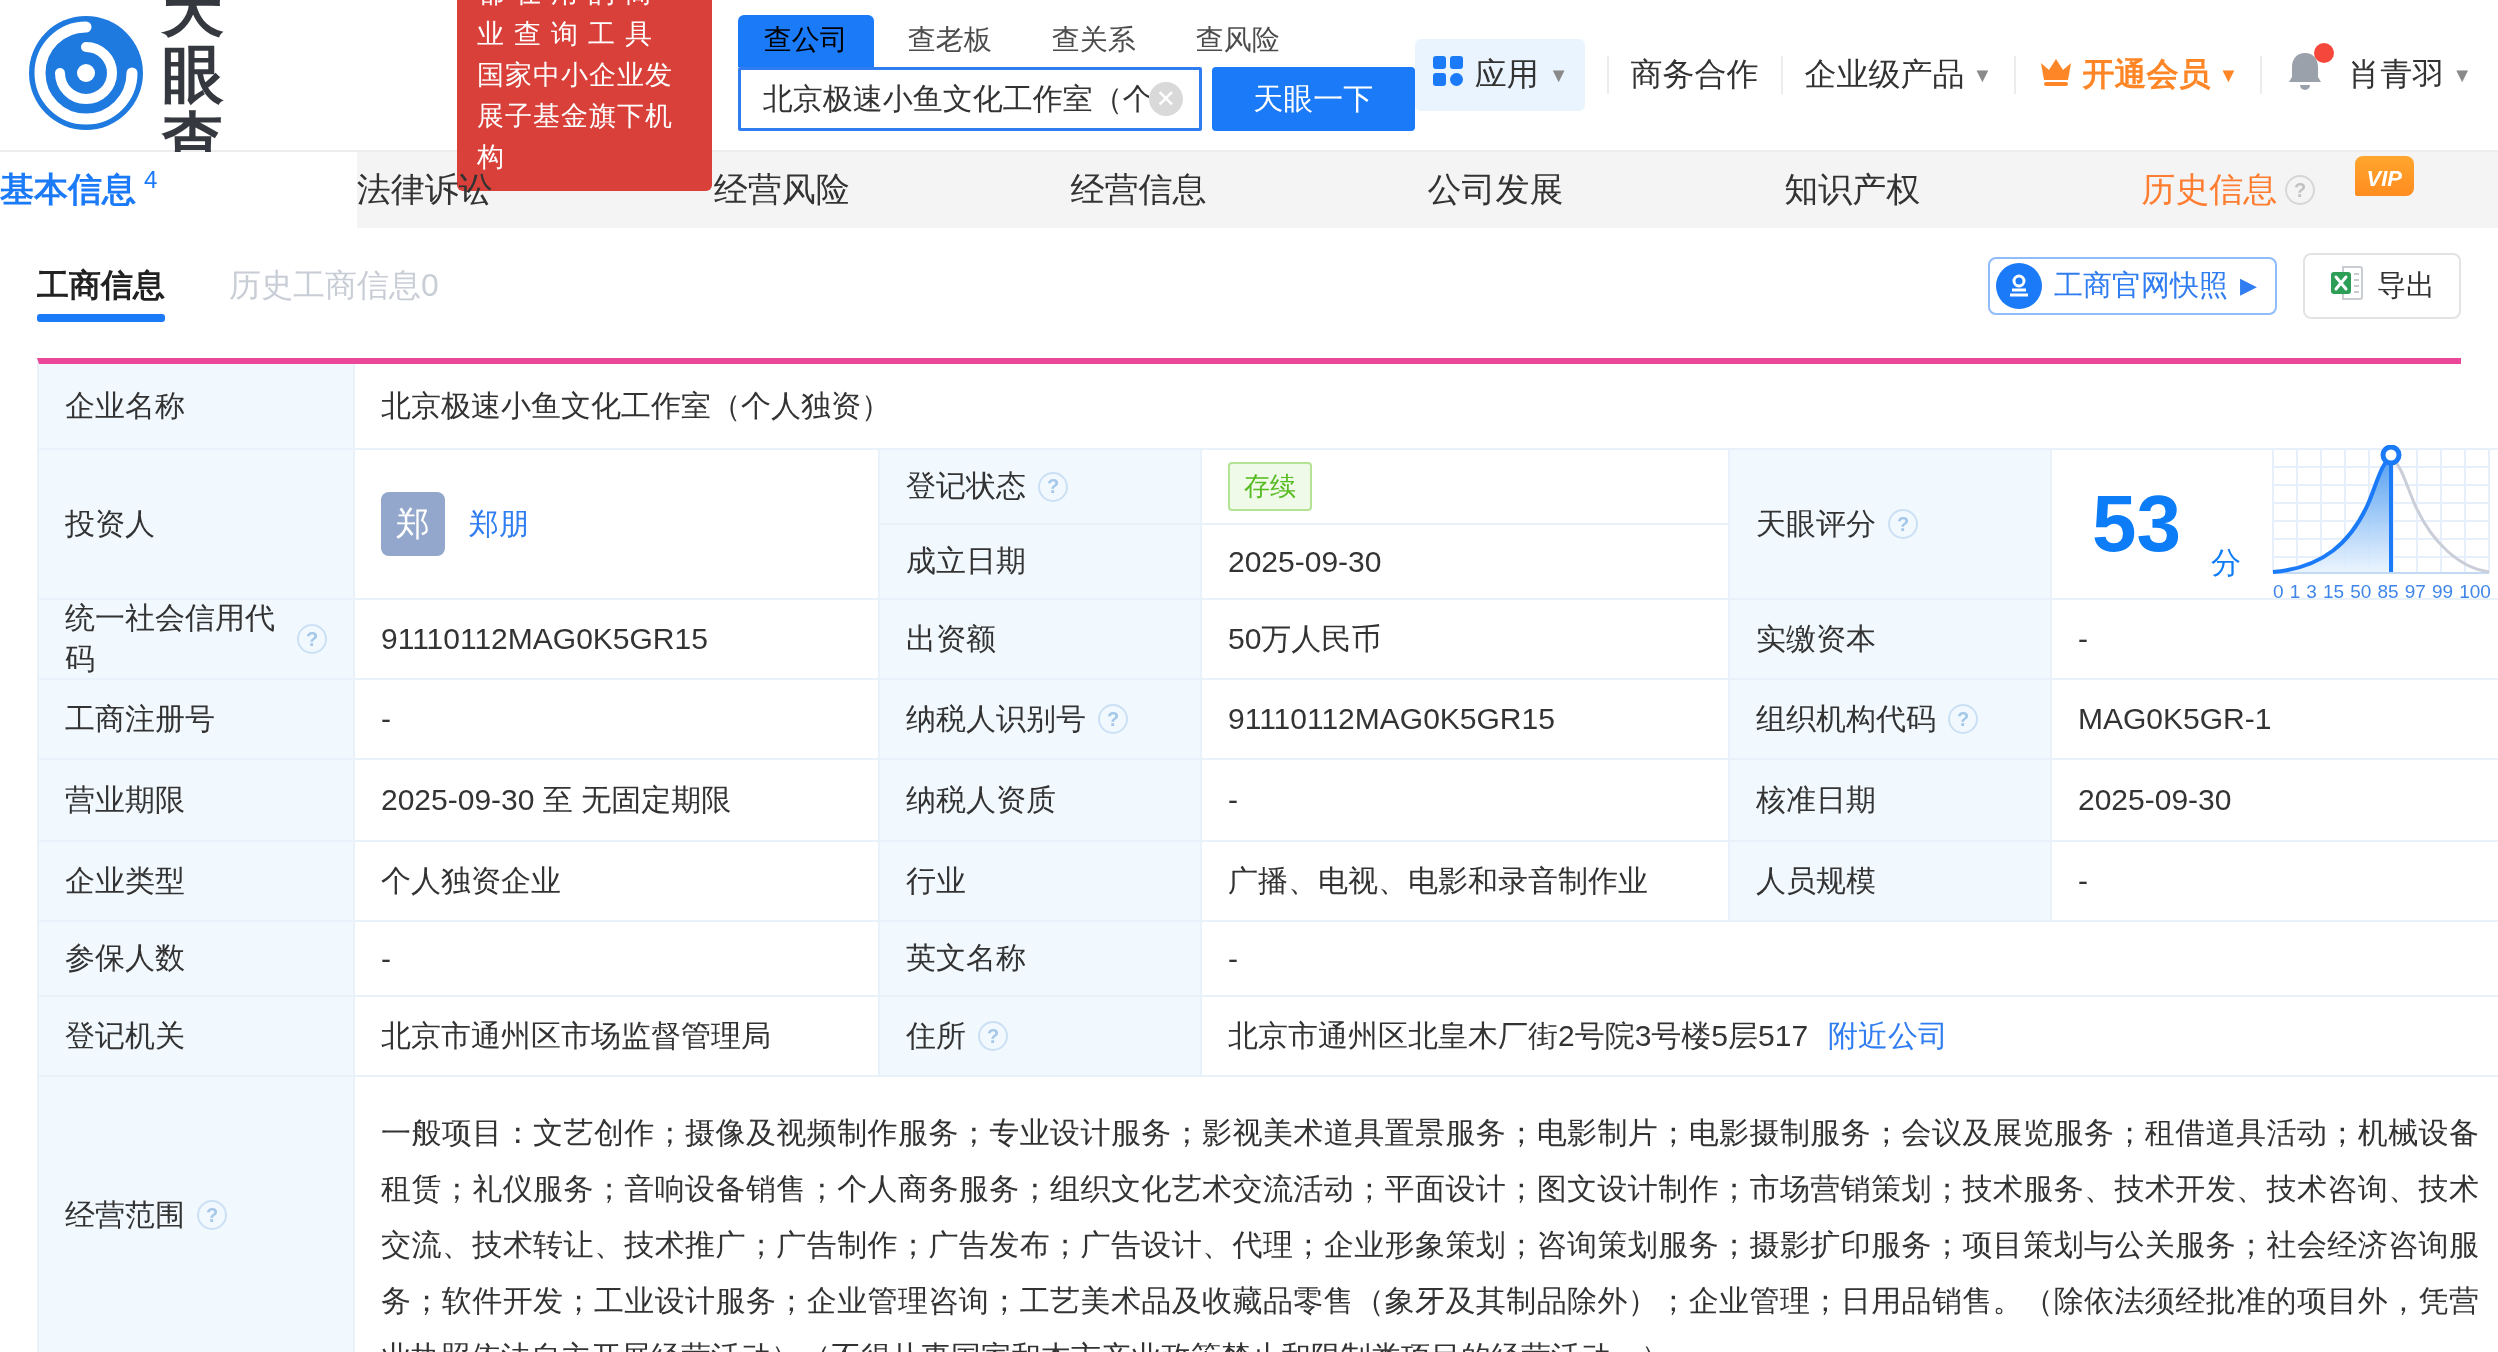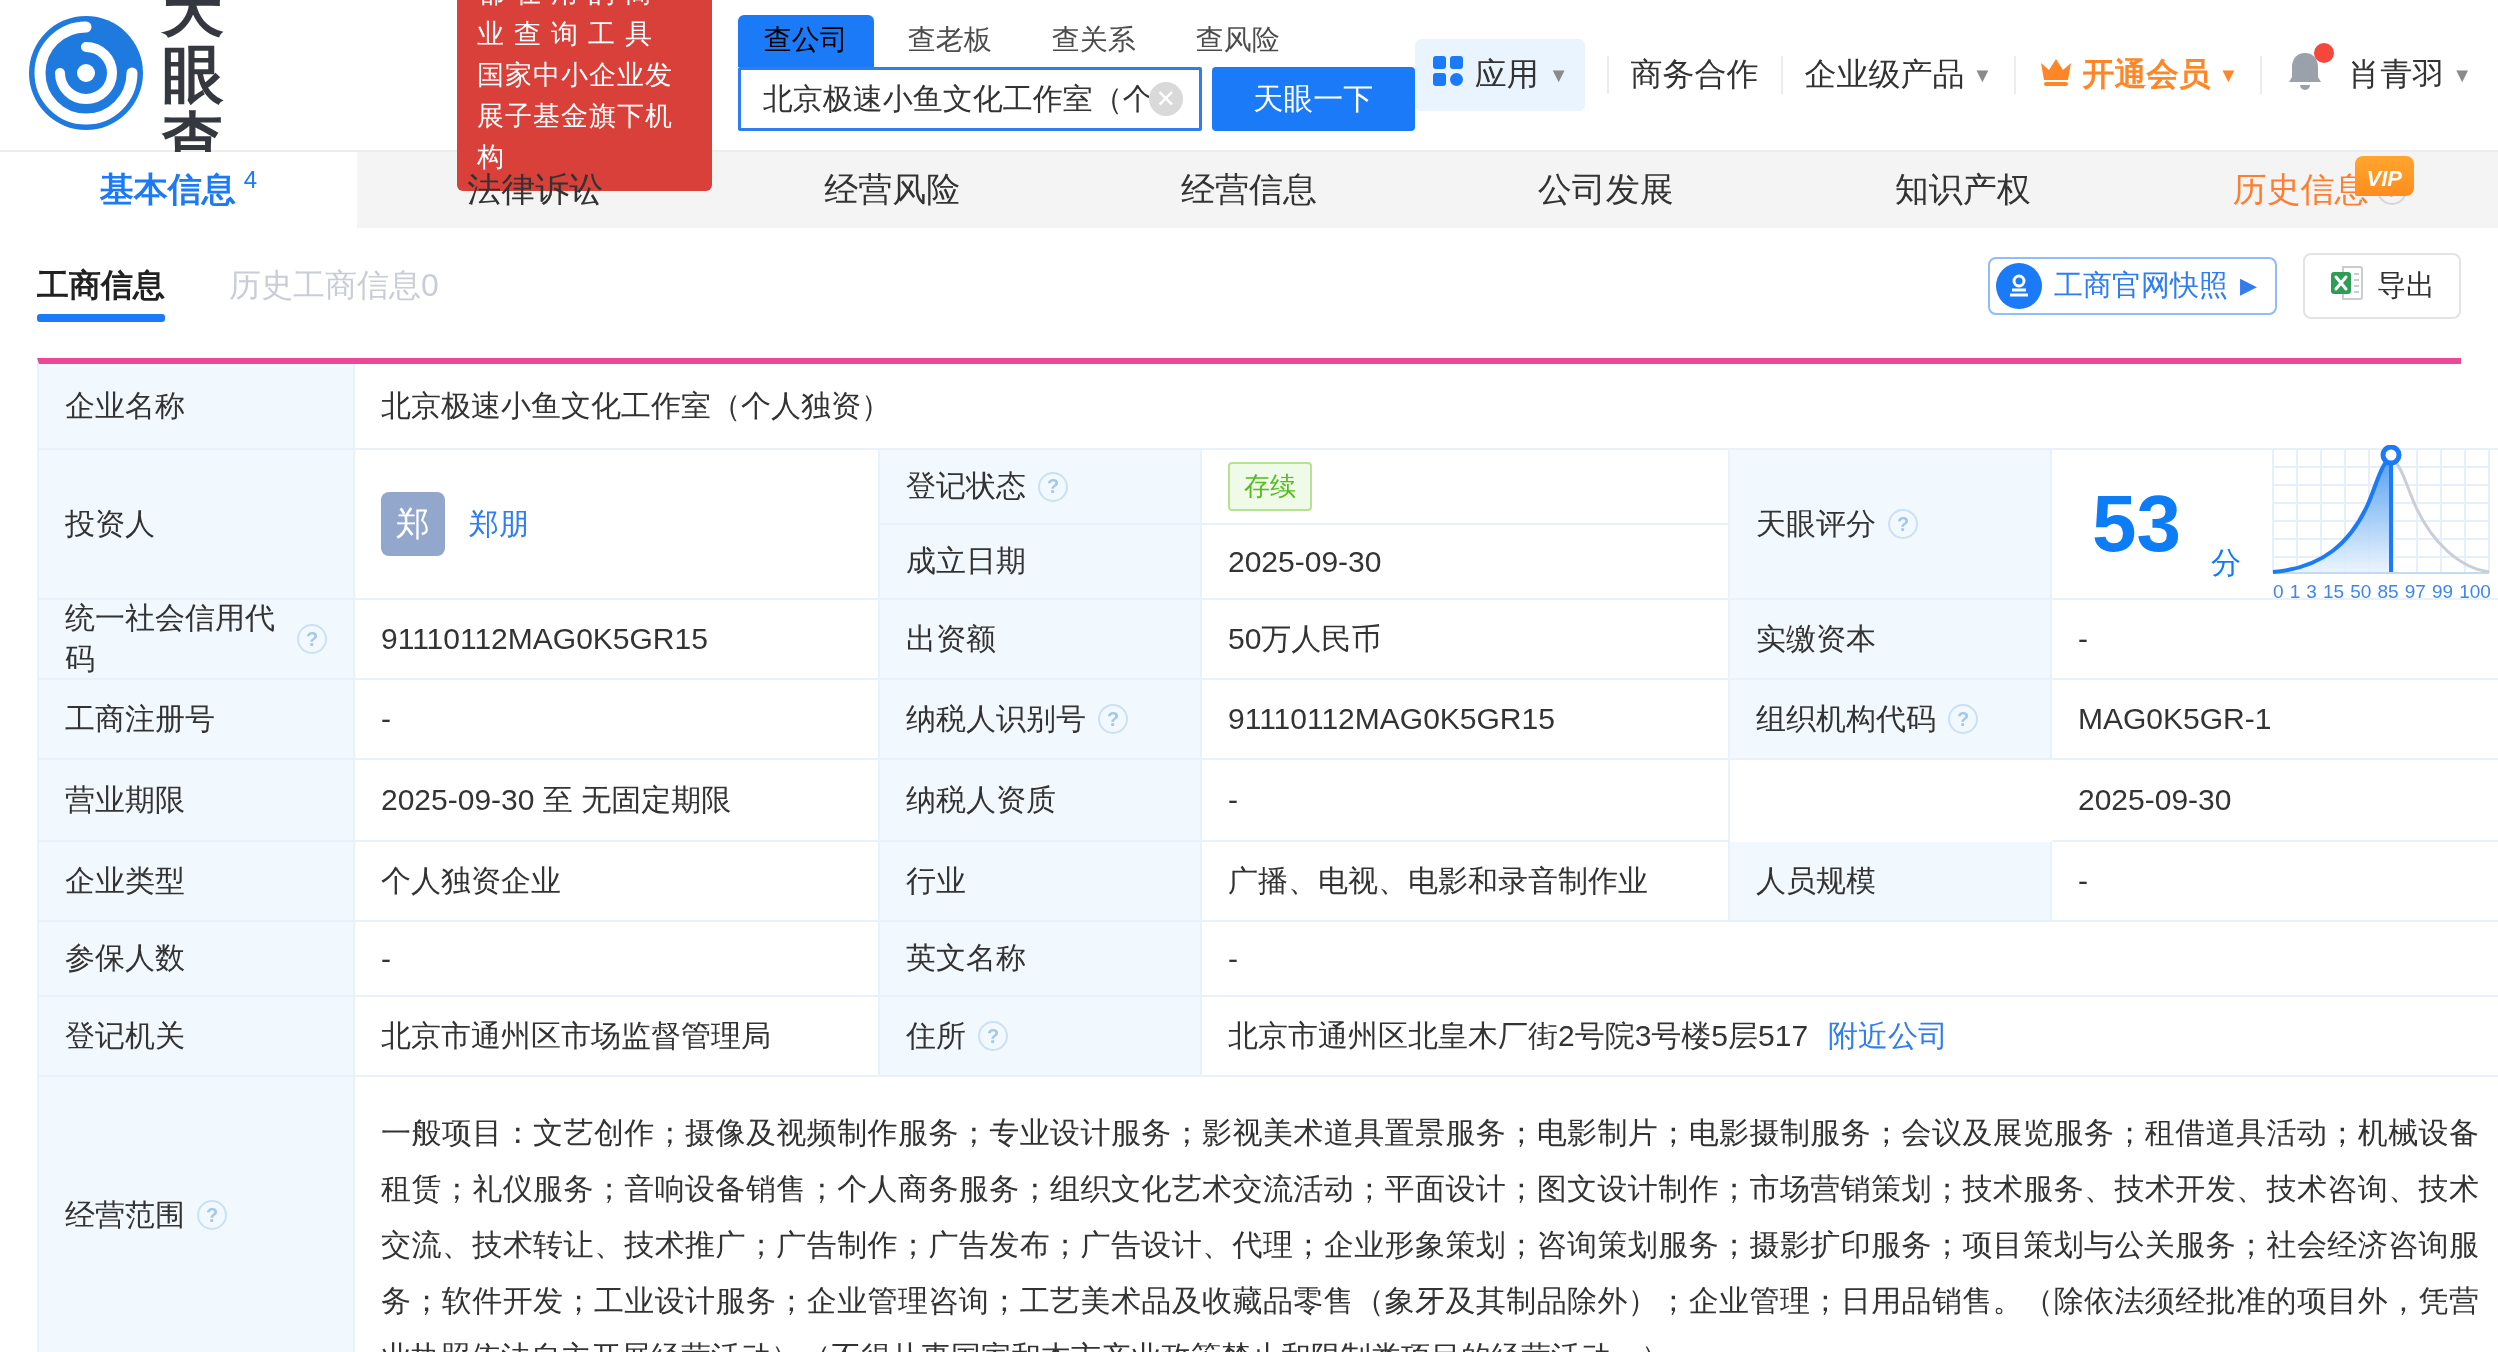--- a/index.html
+++ b/index.html
@@ -30,21 +30,21 @@
   .apps-chip { display:flex; align-items:center; gap:10px; background:#eaf4fe; border-radius:6px; padding:14px 16px; cursor:pointer; }
   .caret { font-size:20px; color:#8a8a8a; }
   .hnav-item { cursor:pointer; display:flex; align-items:center; gap:8px; }
   .vip-link { color:#ff8626; font-weight:700; }
   .vip-link .caret { color:#ff8626; }
   .bell-wrap { position:relative; cursor:pointer; }
   .bell-dot { position:absolute; top:-6px; right:-8px; width:20px; height:20px; border-radius:50%; background:#f5473b; }
 
   
   .main-tabs { height:78px; display:flex; background:#f4f4f4; border-top:2px solid #ededed; }
-  .main-tab { flex:1; display:flex; align-items:center; justify-content:center; font-size:34px; color:#333; cursor:pointer; position:relative; gap:8px; }
+  .main-tab { flex:1; display:flex; align-items:center; font-size:34px; color:#333; cursor:pointer; position:relative; gap:8px; }
   .main-tab.active { background:#fff; color:#1a7af8; font-weight:700; }
   .tab-count { font-size:24px; color:#1a7af8; position:relative; top:-10px; font-weight:400; }
   .main-tab.orange { color:#ff7d30; }
   .vip-badge { position:absolute; top:4px; right:84px; background:linear-gradient(180deg,#ffa62e,#ff8c1f); color:#fff; font-size:22px; font-weight:700; font-style:italic; padding:10px 12px 4px; border-radius:8px 8px 8px 2px; }
 
   
   .subbar { display:flex; align-items:center; padding:0 37px; height:116px; background:#fff; }
   .subtab { position:relative; height:100%; display:flex; align-items:center; font-size:32px; cursor:pointer; }
   .subtab.active { font-weight:700; color:#222; }
   .subtab.active::after { content:""; position:absolute; left:0; right:0; bottom:22px; height:8px; background:#1a7af8; border-radius:3px; }
@@ -353,20 +353,23 @@
       </div>
     <div class="cell val" style="grid-area:6/2/7/3">
         <span>2025-09-30 至 无固定期限</span>
       </div>
     <div class="cell lab" style="grid-area:6/3/7/4">
         <span>纳税人资质</span>
       </div>
     <div class="cell val" style="grid-area:6/4/7/5">
         <span>-</span>
       </div>
+    <div class="cell lab" style="grid-area:6/5/7/6">
+        <span>核准日期</span>
+      </div>
     <div class="cell val" style="grid-area:6/6/7/7">
         <span>2025-09-30</span>
       </div>
 
     <div class="cell lab" style="grid-area:7/1/8/2">
         <span>企业类型</span>
       </div>
     <div class="cell val" style="grid-area:7/2/8/3">
         <span>个人独资企业</span>
       </div>

